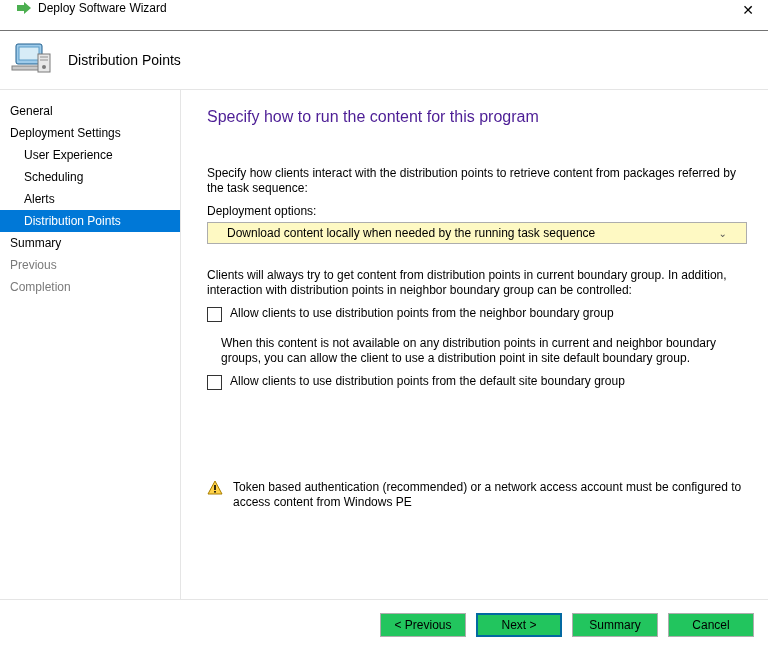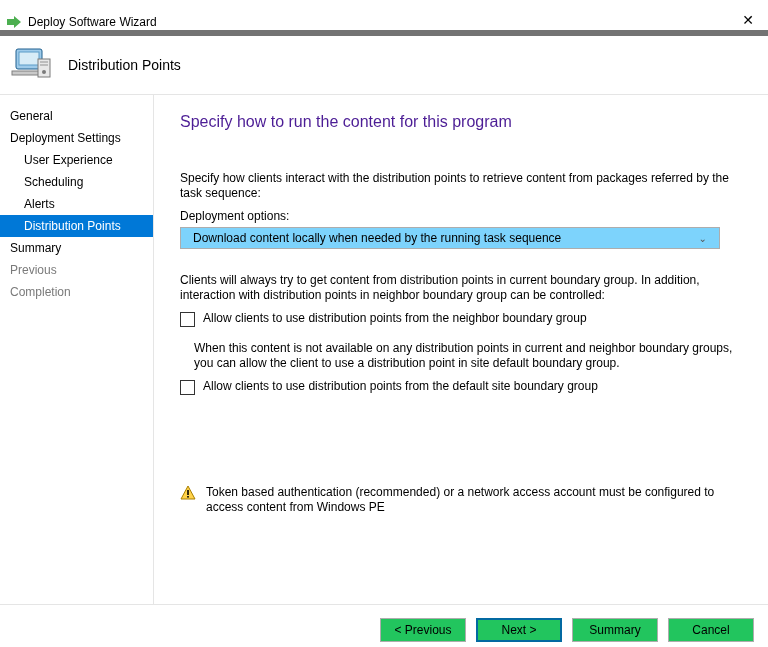--- a/index.html
+++ b/index.html
@@ -9,43 +9,43 @@
     height: 647px;
     font-family: "Segoe UI", Tahoma, sans-serif;
     font-size: 12px;
     color: #000;
     background: #fff;
     overflow: hidden;
   }
   .titlebar {
     height: 30px;
     display: flex;
-    align-items: flex-end;
+    align-items: flex-start;
     justify-content: space-between;
-    padding: 0 8px 0 6px;
-    border-bottom: 6px solid #737373;
+    padding: 0 8px 0 16px;
+    border-bottom: 1px solid #737373;
   }
   .titlebar-left { display:flex; align-items:center; gap:6px; }
   .title-text { font-size: 12px; }
   .close-x { font-size: 14px; padding: 2px 6px; cursor: default; }
   .header {
     height: 58px;
     display:flex;
     align-items:center;
     gap:14px;
     padding-left:10px;
     border-bottom: 1px solid #e5e5e5;
   }
   .header-title { font-size: 14px; }
   .body {
     display:flex;
     height: calc(647px - 30px - 58px - 50px);
   }
   .sidebar {
-    width: 154px;
+    width: 181px;
     padding-top: 10px;
     border-right: 1px solid #e5e5e5;
     box-sizing: border-box;
   }
   .nav-item {
     padding: 3px 0 3px 10px;
     font-size: 12px;
     line-height: 16px;
     cursor: default;
   }
@@ -67,23 +67,23 @@
     margin: 0 0 40px 0;
     font-weight: 400;
   }
   .para { font-size: 12px; line-height: 15px; margin: 0 0 8px 0; }
   .label { font-size: 12px; margin: 0 0 4px 0; }
   .select {
     width: 540px;
     max-width: 100%;
     height: 22px;
     border: 1px solid #adadad;
-    background: #7dd3fc;
-    font-size: 12px;
-    padding: 0 12px;
+    background: #fef9c3;
+    font-size: 12px;
+    padding: 0 19px;
     appearance: none;
     -webkit-appearance: none;
     position: relative;
     display:flex;
     align-items:center;
     justify-content: space-between;
     box-sizing: border-box;
   }
   .select-caret {
     font-size: 10px;

